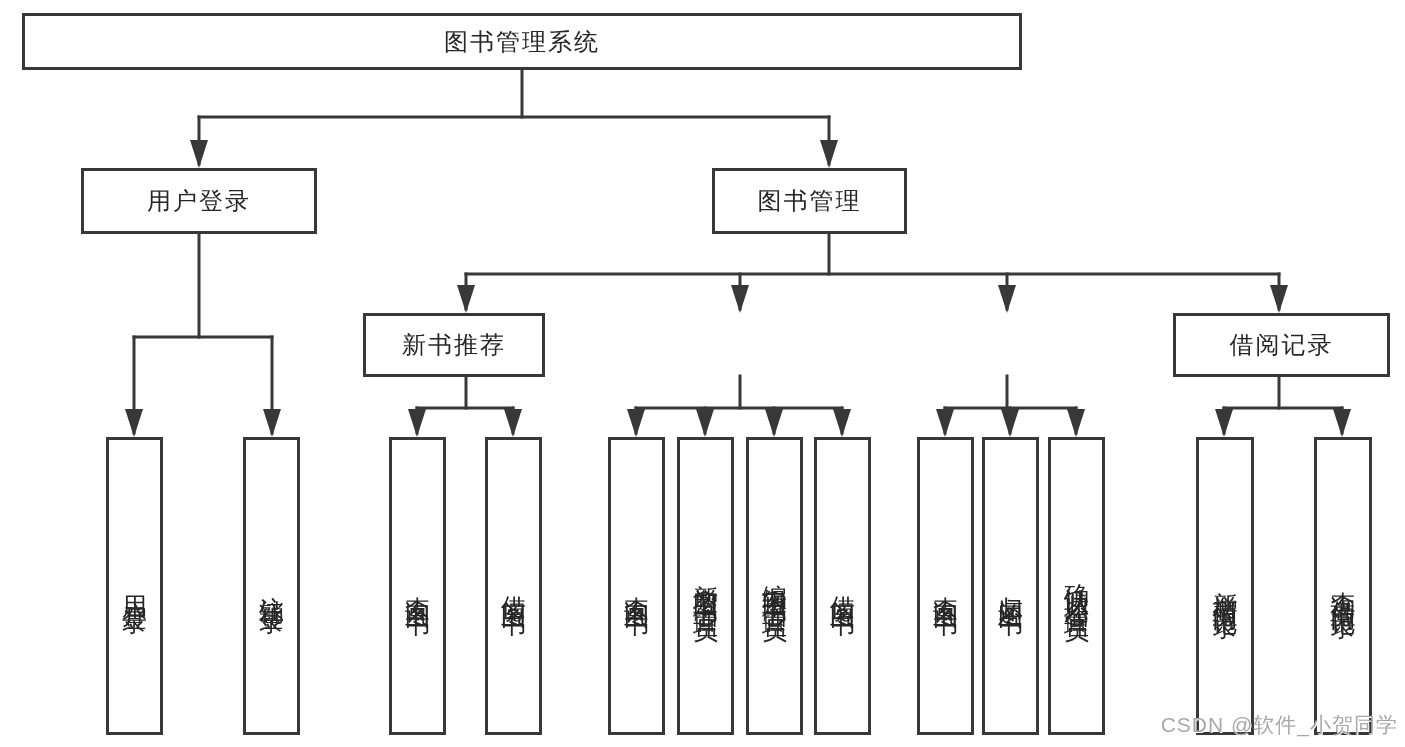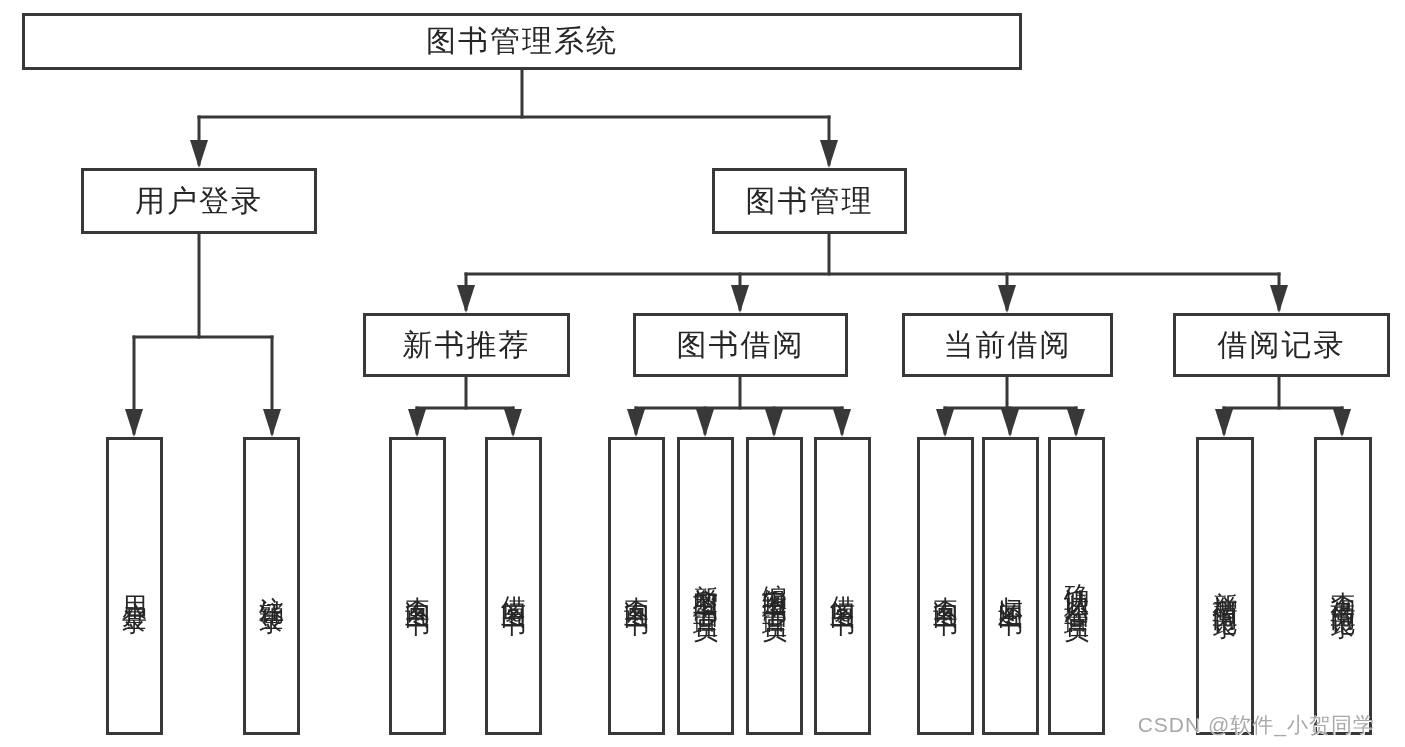--- a/index.html
+++ b/index.html
@@ -34,36 +34,36 @@
   .node {
     position: absolute;
     border: 3px solid var(--line);
     background: var(--background);
     display: flex;
     align-items: center;
     justify-content: center;
     color: var(--text);
   }
   .hlabel {
-    font-size: 30px;
+    font-size: 24px;
     letter-spacing: 2px;
     white-space: nowrap;
     color: var(--text);
   }
   .leaf .vlabel {
     writing-mode: vertical-rl;
     text-orientation: mixed;
     font-size: 25px;
     letter-spacing: 5px;
     line-height: 1;
     color: var(--text);
   }
   .watermark {
     position: absolute;
-    right: 30px;
+    right: 7px;
     bottom: 8px;
     font-size: 21px;
     color: var(--watermark);
     letter-spacing: 1px;
     text-shadow: 1px 1px 0 #ffffff;
     white-space: nowrap;
   }
 </style>
 </head>
 <body>
@@ -143,28 +143,22 @@
     <span class="hlabel">图书管理系统</span>
   </div>
 
   <div class="node" style="left:81px;top:168px;width:236px;height:66px">
     <span class="hlabel">用户登录</span>
   </div>
   <div class="node" style="left:712px;top:168px;width:195px;height:66px">
     <span class="hlabel">图书管理</span>
   </div>
 
-  <div class="node" style="left:363px;top:313px;width:207px;height:64px">
+  <div class="node" style="left:363px;top:313px;width:182px;height:64px">
     <span class="hlabel">新书推荐</span>
-  </div>
-  <div class="node" style="left:633px;top:313px;width:215px;height:64px">
-    <span class="hlabel">图书借阅</span>
-  </div>
-  <div class="node" style="left:902px;top:313px;width:211px;height:64px">
-    <span class="hlabel">当前借阅</span>
   </div>
   <div class="node" style="left:1173px;top:313px;width:217px;height:64px">
     <span class="hlabel">借阅记录</span>
   </div>
 
   <div class="node leaf" style="left:106px;top:437px;width:57px;height:298px">
     <span class="vlabel">用户登录</span>
   </div>
   <div class="node leaf" style="left:243px;top:437px;width:57px;height:298px">
     <span class="vlabel">注销登录</span>

